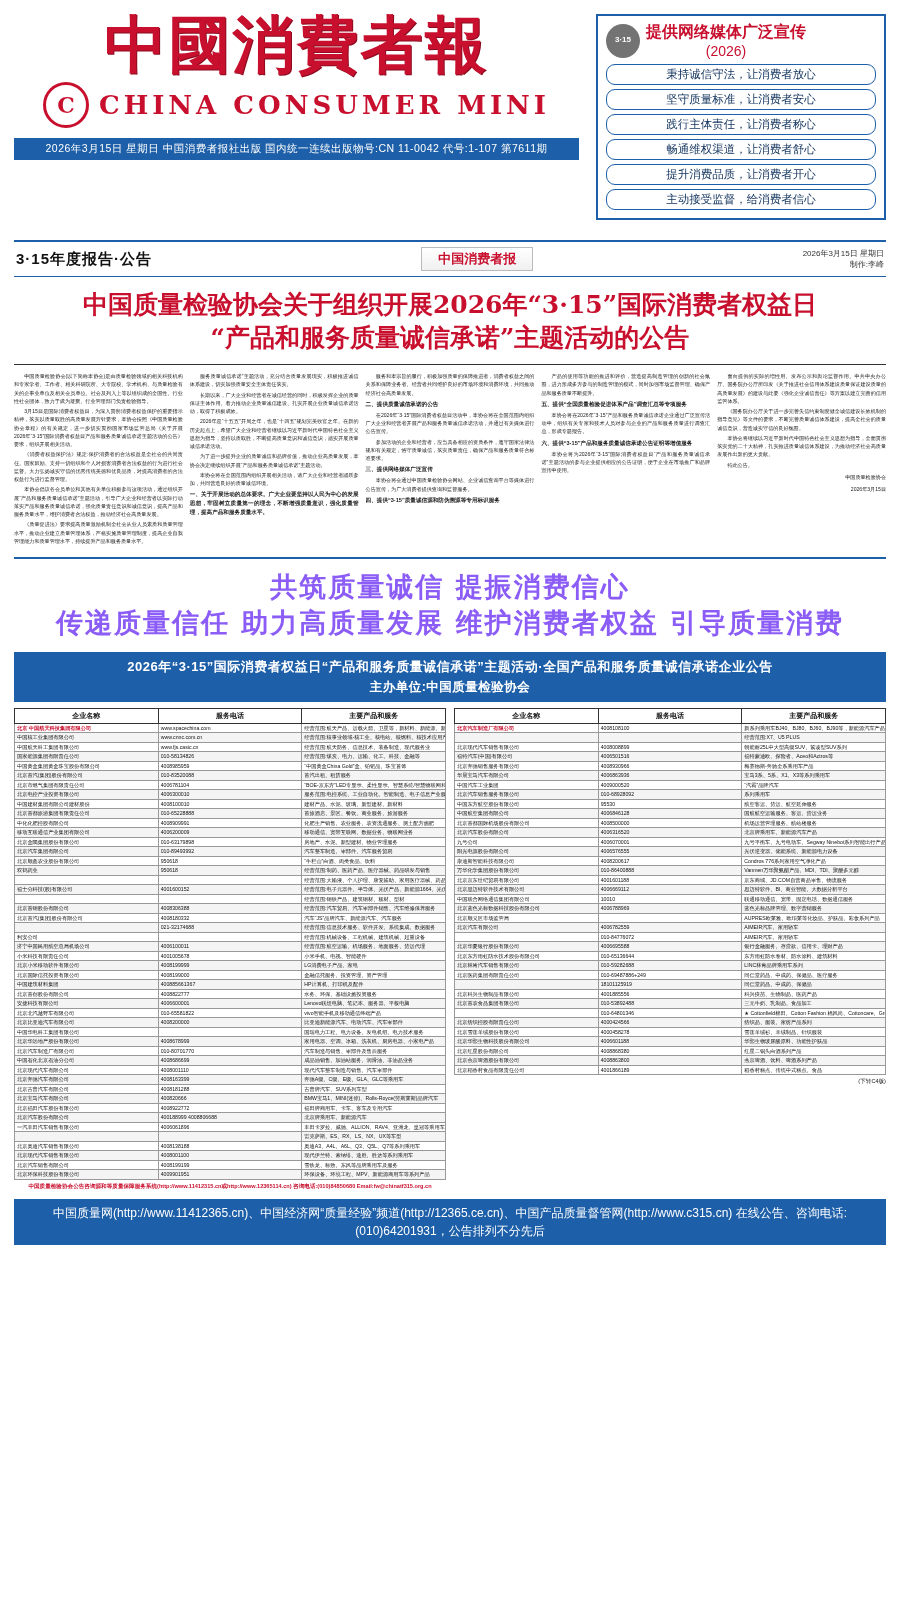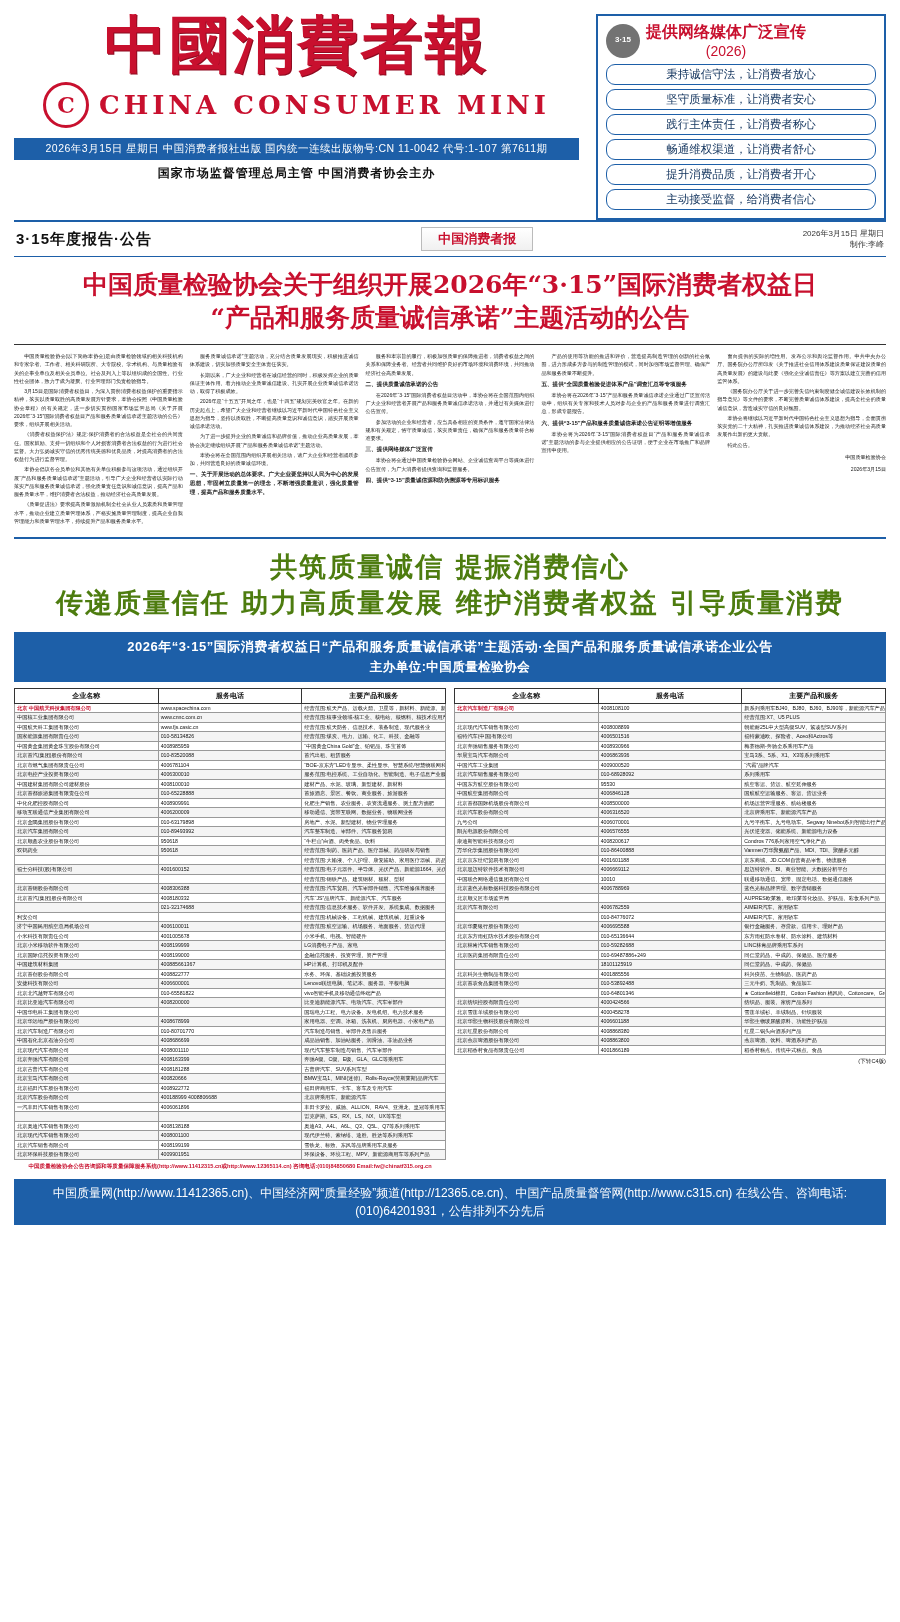--- a/index.html
+++ b/index.html
@@ -19,39 +19,39 @@
   
   .promo{width:290px;border:2px solid #1d5fa8;box-sizing:border-box;padding:6px 8px 8px 8px;background:#fff;}
   .promo-head{display:flex;align-items:center;gap:6px;}
   .promo-badge{width:34px;height:34px;border-radius:50%;background:#737373;color:#fff;font-size:8px;display:flex;align-items:center;justify-content:center;flex-direction:column;line-height:1.05;font-weight:bold;}
   .promo-title{color:#c8102e;font-weight:bold;font-size:16px;font-family:"DejaVu Serif",serif;}
   .promo-year{color:#c8102e;font-size:14px;text-align:center;}
   .promo-list{margin-top:5px;display:flex;flex-direction:column;gap:4px;}
   .promo-item{border:1px solid #1d5fa8;border-radius:9px;font-size:11.5px;text-align:center;padding:2px 0;color:#10325c;}
 
   
-  .strip{margin-top:0;border-top:2px solid #1d5fa8;border-bottom:1px solid #1d5fa8;display:flex;align-items:center;justify-content:space-between;padding:5px 2px;}
+  .strip{margin-top:20px;border-top:2px solid #1d5fa8;border-bottom:1px solid #1d5fa8;display:flex;align-items:center;justify-content:space-between;padding:5px 2px;}
   .strip-left{font-size:15px;font-weight:bold;letter-spacing:1px;}
   .strip-mid{font-size:13px;color:#c8102e;font-family:"DejaVu Serif",serif;font-weight:bold;border:1px solid #bbb;padding:2px 16px;background:linear-gradient(#fff,#f0f0f0);}
   .strip-right{font-size:8px;color:#333;text-align:right;line-height:1.4;}
 
   
   .headline{margin-top:12px;text-align:center;color:#c8102e;font-family:"DejaVu Serif","Liberation Serif",serif;font-weight:bold;font-size:25px;line-height:1.3;}
   .subhead{text-align:center;font-size:13px;margin-top:6px;font-family:"DejaVu Serif",serif;}
 
   
   .article{margin-top:10px;border-top:1px solid #333;padding-top:7px;display:flex;gap:7px;}
   .col{flex:1;font-size:5.1px;line-height:1.62;text-align:justify;color:#1a1a1a;}
   .col p{margin:0 0 2px 0;text-indent:2em;}
   .col h4{margin:3px 0 2px 0;font-size:5.6px;text-indent:0;font-weight:bold;}
   .col .sign{text-align:right;text-indent:0;margin-top:4px;}
 
   
   .slogans{margin-top:10px;border-top:2px solid #1d5fa8;padding-top:10px;text-align:center;}
-  .slogan-line{color:#4d7c0f;font-family:"DejaVu Serif","Liberation Serif",serif;font-weight:bold;font-size:27px;line-height:1.35;letter-spacing:2px;}
+  .slogan-line{color:#8b5cf6;font-family:"DejaVu Serif","Liberation Serif",serif;font-weight:bold;font-size:27px;line-height:1.35;letter-spacing:2px;}
 
   
   .banner{margin-top:10px;background:#1d5fa8;color:#fff;text-align:center;padding:6px 4px;font-size:13px;font-weight:bold;letter-spacing:.5px;}
   .banner .sub{font-size:12.5px;margin-top:3px;}
 
   
   .tables{margin-top:6px;display:flex;gap:8px;}
   .tbl{flex:1;border-collapse:collapse;table-layout:fixed;width:100%;}
   .tbl th{background:#fff;border:1px solid #333;font-size:7px;padding:2px 1px;font-weight:bold;}
   .tbl td{border:1px solid #999;font-size:5.2px;padding:1px 2px;line-height:1.25;vertical-align:middle;overflow:hidden;white-space:nowrap;}
@@ -72,21 +72,20 @@
 <div class="page">
 
   <div class="masthead">
     <div class="mh-left">
       <div class="mh-title">中國消費者報</div>
       <div class="mh-en">
         <div class="mh-logo">C</div>
         <div class="mh-en-text">CHINA CONSUMER MINI</div>
       </div>
       <div class="mh-bar">2026年3月15日    星期日    中国消费者报社出版    国内统一连续出版物号:CN 11-0042    代号:1-107    第7611期</div>
-      <div class="mh-sub">国家市场监督管理总局主管    中国消费者协会主办</div>
     </div>
 
     <div class="promo">
       <div class="promo-head">
         <div class="promo-badge">3·15</div>
         <div>
           <div class="promo-title">提供网络媒体广泛宣传</div>
           <div class="promo-year">(2026)</div>
         </div>
       </div>

